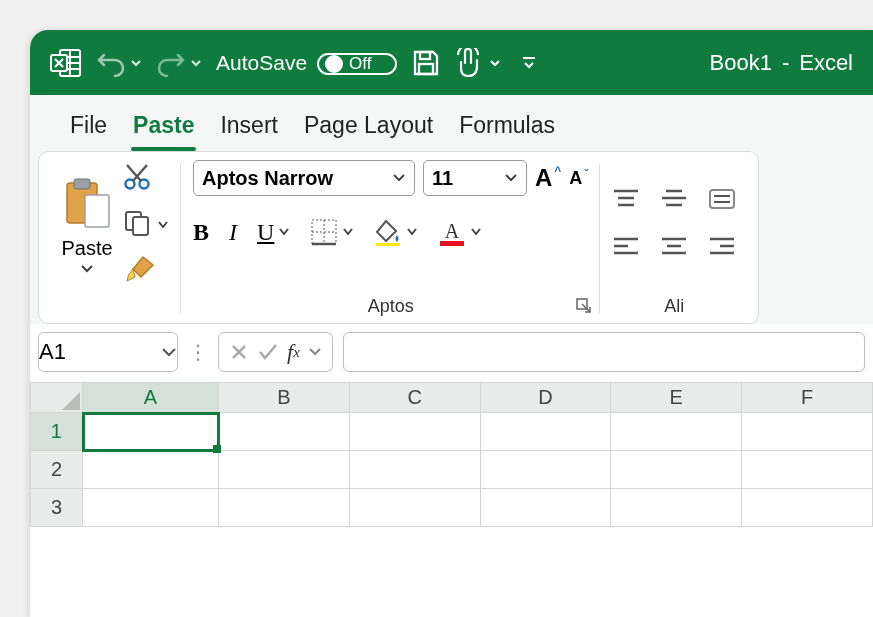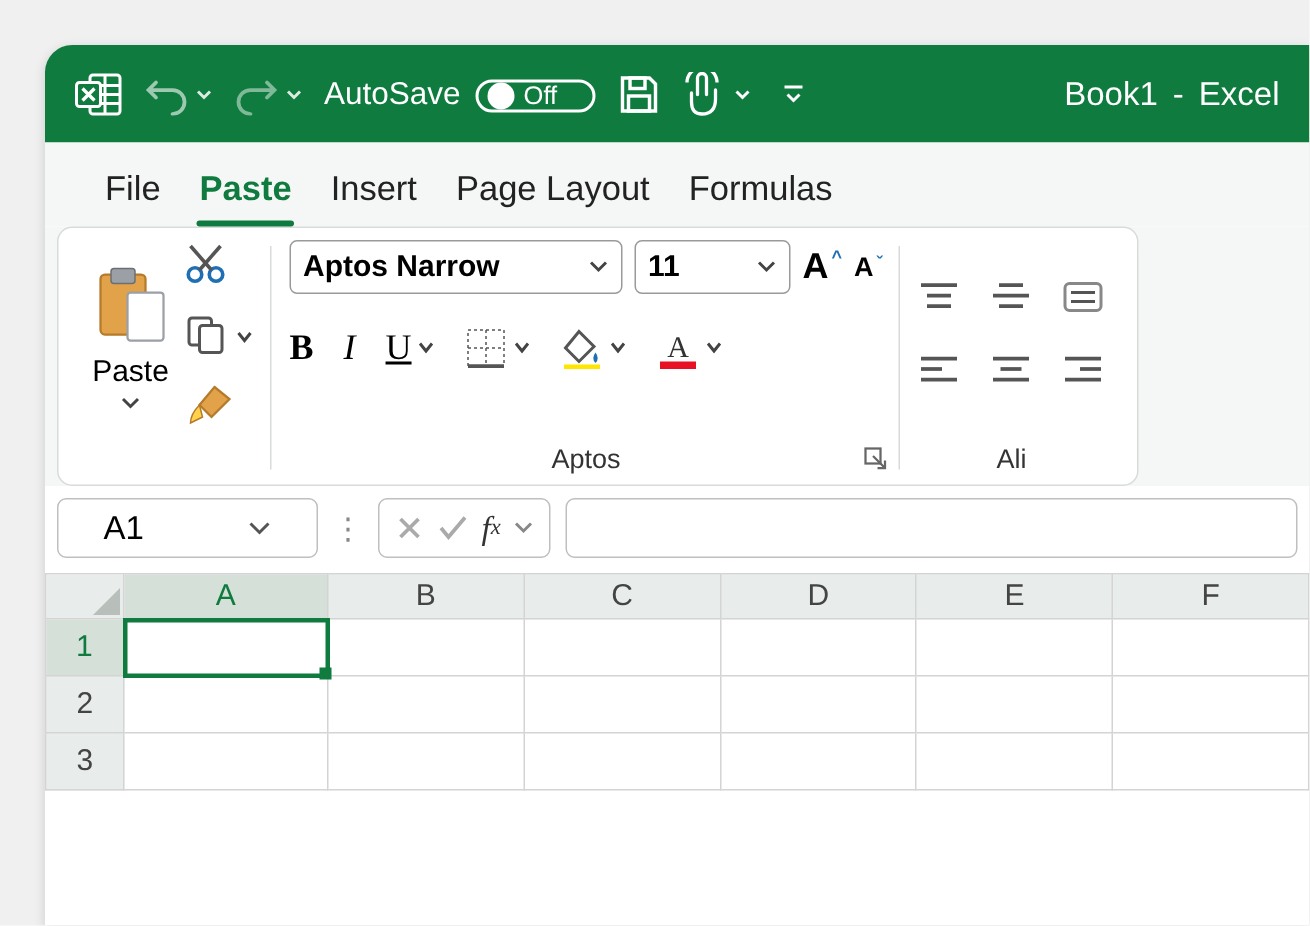--- a/index.html
+++ b/index.html
@@ -51,21 +51,21 @@
 .b-italic { font-style: italic; font-size: 24px; font-family: Georgia, serif; }
 .b-underline { font-size: 24px; text-decoration: underline; font-family: Georgia, serif; }
 
 
 .align-grid { display: flex; flex-direction: column; gap: 22px; }
 .align-row { display: flex; gap: 20px; }
 .align-btn { cursor: pointer; }
 
 
 .formula-row { display: flex; align-items: center; padding: 8px 8px 0 8px; gap: 10px; background: #fff; }
-.name-box { width: 174px; height: 40px; border: 1px solid #bfbfbf; border-radius: 6px; display: flex; align-items: center; justify-content: space-between; padding: 0 30px; font-size: 22px; cursor: text; }
+.name-box { width: 140px; height: 40px; border: 1px solid #bfbfbf; border-radius: 6px; display: flex; align-items: center; justify-content: space-between; padding: 0 0; font-size: 22px; cursor: text; }
 .fx-group { display: flex; align-items: center; gap: 8px; border: 1px solid #bfbfbf; border-radius: 6px; height: 40px; padding: 0 10px; }
 .fx-group .fx-btn { color: #888; cursor: pointer; display: flex; align-items: center; }
 .formula-input { flex: 1; height: 40px; border: 1px solid #bfbfbf; border-radius: 6px; padding: 0 10px; font-size: 20px; }
 
 
 .sheet { border-collapse: collapse; margin-top: 10px; width: 100%; table-layout: fixed; }
 .sheet th, .sheet td { border: 1px solid #d4d4d4; }
 .sheet .corner { width: 52px; height: 30px; background: #e8ecea; position: relative; }
 .sheet .corner::after { content: ""; position: absolute; right: 2px; bottom: 2px; width: 0; height: 0; border-left: 18px solid transparent; border-bottom: 18px solid #b8beba; }
 .sheet th.col { height: 30px; background: #e8ecea; font-weight: 400; font-size: 20px; color: #444; }

